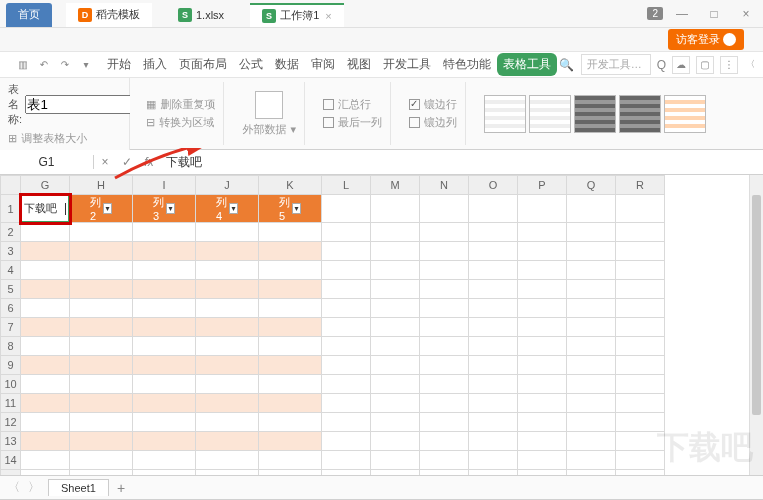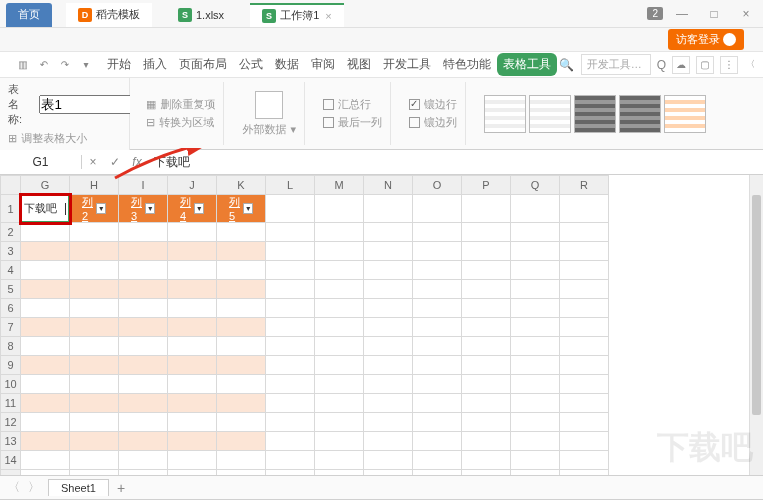--- a/index.html
+++ b/index.html
@@ -36,35 +36,35 @@
 .rbigic { width: 28px; height: 28px; border: 1px solid #bbb; background: #fff; }
 .rchk { width: 11px; height: 11px; border: 1px solid #999; display: inline-block; position: relative; }
 .rchk.on::after { content: "✓"; position: absolute; top: -2px; left: 0; color: #555; font-size: 10px; }
 .styleprev { display: flex; gap: 3px; }
 .stylebox { width: 42px; height: 38px; border: 1px solid #bbb; background: repeating-linear-gradient(#fff 0,#fff 4px,#ffd4b0 4px,#ffd4b0 8px); }
 .stylebox.g1 { background: repeating-linear-gradient(#fff 0,#fff 4px,#eee 4px,#eee 8px); }
 .stylebox.g2 { background: repeating-linear-gradient(#666 0,#666 4px,#999 4px,#999 8px); }
 
 
 .namebar { height: 25px; display: flex; align-items: center; border-bottom: 1px solid #d0d0d0; }
-.namebox { width: 82px; border-right: 1px solid #d0d0d0; padding: 0 8px; text-align: center; }
+.namebox { width: 94px; border-right: 1px solid #d0d0d0; padding: 0 8px; text-align: center; }
 .fbtn { width: 22px; display: flex; align-items: center; justify-content: center; color: #888; }
 .formula-input { flex: 1; padding: 0 6px; }
 
 
 .arrow { position: absolute; top: 148px; left: 110px; pointer-events: none; z-index: 50; }
 
 
 .gridwrap { position: relative; overflow: hidden; height: 300px; }
 table { border-collapse: collapse; table-layout: fixed; }
 th, td { border: 1px solid #d9d9d9; height: 19px; font-size: 11px; padding: 0; font-weight: normal; }
 th { background: #efefef; color: #666; text-align: center; }
 th.row { width: 20px; }
 th.col { width: 49px; }
-.hdrcell { background: #ec7d31; color: #fff; padding: 0 12px; display: flex; align-items: center; justify-content: space-between; text-decoration: underline; }
+.hdrcell { background: #ec7d31; color: #fff; padding: 0 20px; display: flex; align-items: center; justify-content: space-between; }
 .hdrcell .drop { font-size: 8px; background: #fff; color: #333; border: 1px solid #aaa; width: 11px; height: 11px; display: flex; align-items: center; justify-content: center; }
 td.stripe { background: #fce5d6; }
 td.tblcell { background: #fff; }
 .selcell { outline: 3px solid #cc0000; outline-offset: -1px; background: #fff; }
 .selwrap { border: 1px solid #3ea05e; padding: 1px 2px; display: flex; align-items: center; justify-content: space-between; width: 100%; height: 100%; }
 .vscroll { position: absolute; right: 0; top: 0; bottom: 0; width: 14px; background: #f0f0f0; border-left: 1px solid #ddd; }
 .vscroll .thumb { background: #c8c8c8; position: absolute; left: 2px; right: 2px; top: 20px; height: 220px; border-radius: 2px; }
 
 
 .sheetrow { height: 24px; display: flex; align-items: center; border-top: 1px solid #d0d0d0; padding: 0 8px; gap: 8px; background: #fafafa; }
@@ -139,21 +139,21 @@
     <span>Q</span>
     <span class="hdr-ico">☁</span>
     <span class="hdr-ico">▢</span>
     <span class="hdr-ico">⋮</span>
     <span class="caret">〈</span>
   </div>
 </div>
 
 <div style="display:flex">
   <div style="width:130px;padding:4px 8px;border-right:1px solid #e5e5e5;background:#fafafa">
-    <div style="display:flex;align-items:center;gap:17px;font-size:11px;color:#555">
+    <div style="display:flex;align-items:center;gap:3px;font-size:11px;color:#555">
       <span>表名称:</span>
       <input value="表1" style="">
     </div>
     <div class="ritem" style="margin-top:4px">⊞ <span>调整表格大小</span></div>
   </div>
   <div class="ribbon" style="flex:1;height:auto">
     <div class="rgroup">
       <div class="ritem">▦ <span>删除重复项</span></div>
       <div class="ritem">⊟ <span>转换为区域</span></div>
     </div>

